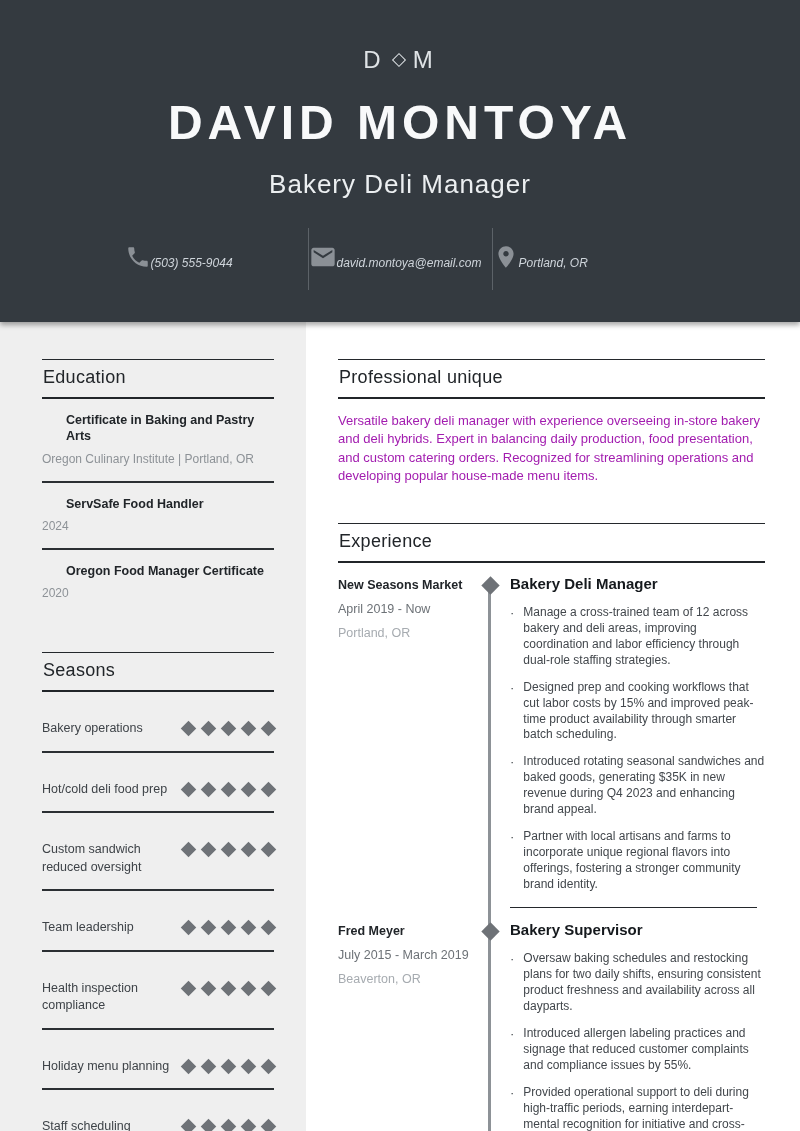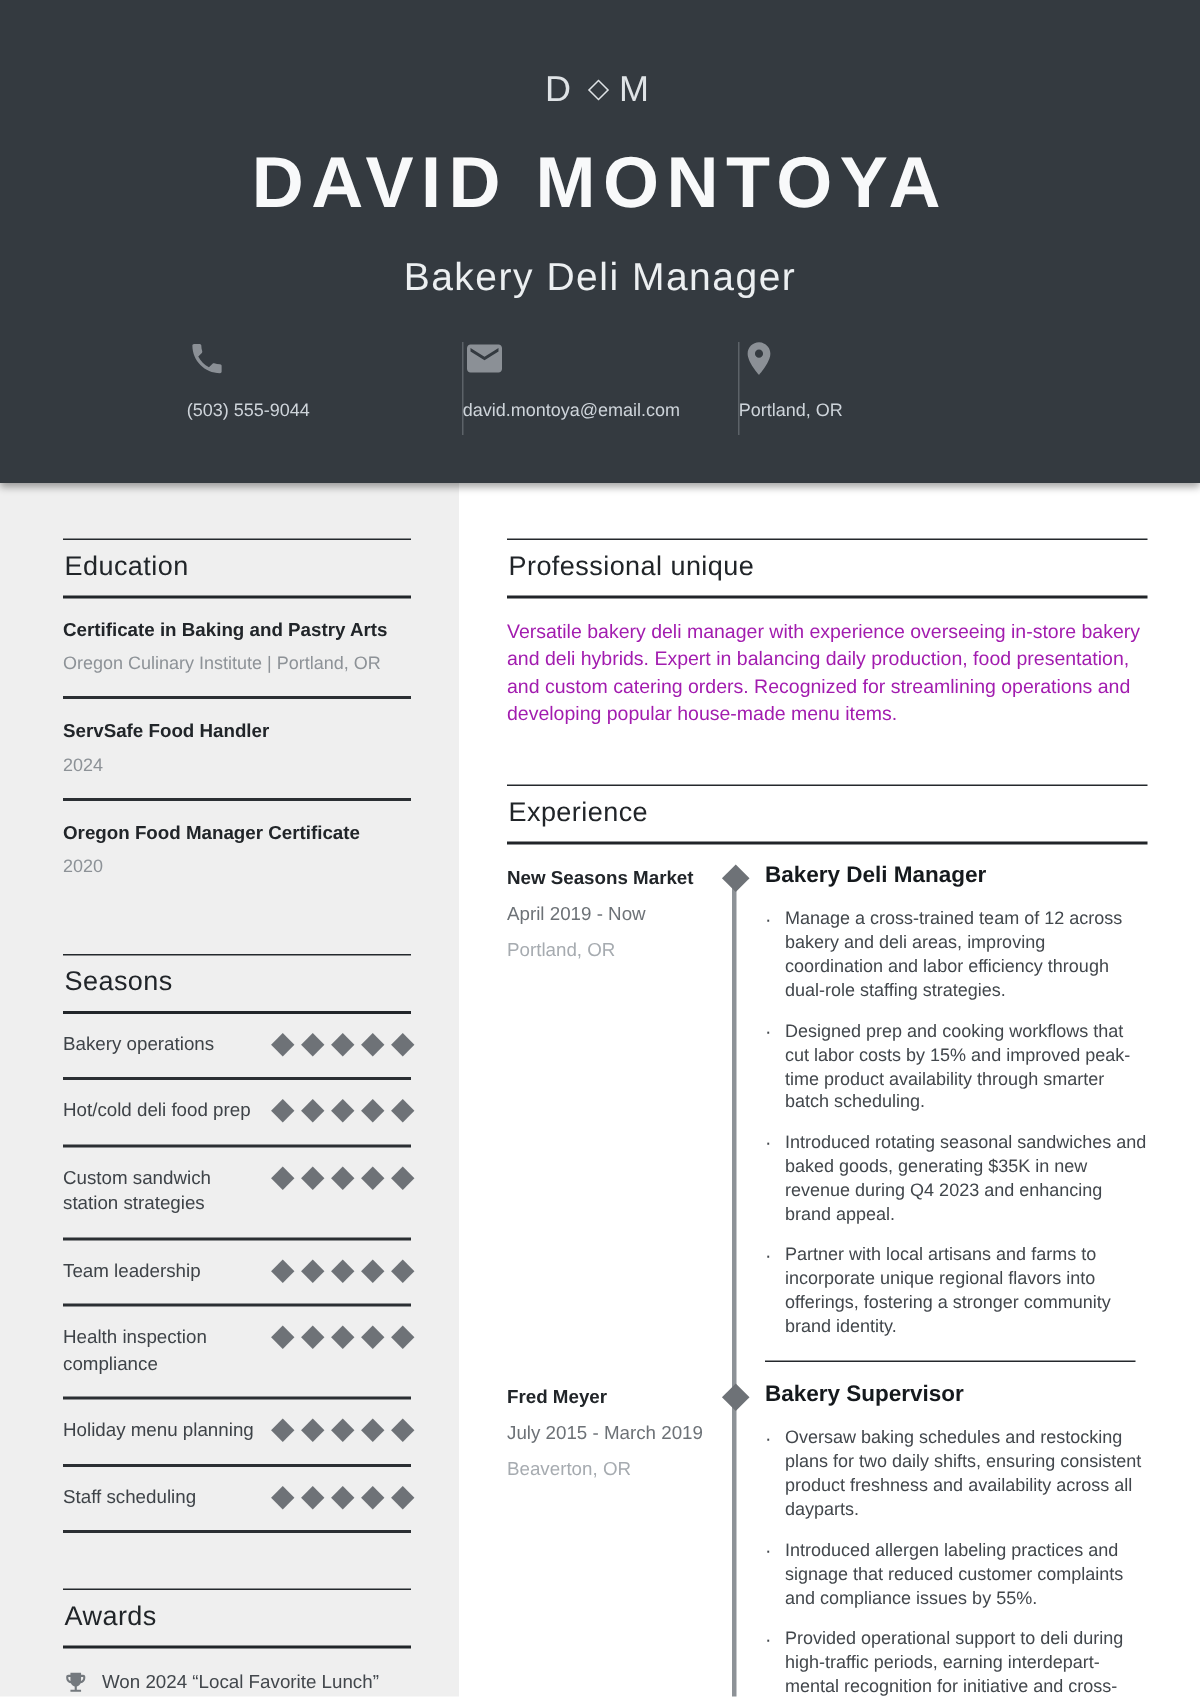--- a/index.html
+++ b/index.html
@@ -28,21 +28,21 @@
     letter-spacing:5px; color:#f8f9fa;
   }
   .subtitle {
     margin-top:19px; font-size:26px; font-weight:400;
     letter-spacing:1px; color:#eceff1;
   }
   .contacts {
     position:absolute; top:224px; left:0; right:0;
     display:flex; justify-content:center; align-items:stretch;
   }
-  .contact { width:183px; display:flex; flex-direction:column; align-items:flex-start; }
+  .contact { width:183px; display:flex; flex-direction:row; align-items:center;font-style:italic; }
   .contact .cicon { height:30px; display:flex; align-items:center; }
   .contact .cicon svg { fill:#8b9096; }
   .contact .clabel { margin-top:12px; font-size:12px; color:#ced4da; }
   .vdivider { width:1px; background:#5c6268; margin-top:4px; height:62px; }
 
   
   .content { display:flex; min-height:809px; }
   .sidebar { width:306px; background:#efefef; padding:37px 32px 30px 42px; }
   .main { flex:1; background:#ffffff; padding:37px 35px 30px 32px; }
 
@@ -51,26 +51,26 @@
   .sec-top { border-top:1px solid #24282c; }
   .sec-title {
     font-size:18px; font-weight:500; color:#212529;
     padding:7px 0 9px 1px; letter-spacing:.3px;
   }
   .sec-rule { border-top:2px solid #212529; }
 
   
   .edu-item { padding:13px 0 15px; border-bottom:2px solid #2b2f33; }
   .edu-item:last-child { border-bottom:none; }
-  .edu-title { font-size:12.5px; font-weight:bold; color:#212529; line-height:1.3; }
+  .edu-title { font-size:12.5px; font-weight:bold; color:#212529; line-height:1.3;margin-left:24px; }
   .edu-sub { font-size:12px; color:#8d9297; margin-top:7px; }
 
   .skill-row {
     display:flex; justify-content:space-between; align-items:flex-start;
-    padding:12px 0 13px; border-bottom:2px solid #2b2f33;
+    padding:28px 0 13px; border-bottom:2px solid #2b2f33;
   }
   .skill-label { font-size:12.5px; color:#3e4348; line-height:1.4; max-width:128px; }
   .diamonds { display:flex; gap:9px; padding-top:3px; }
   .dm { width:11px; height:11px; background:#6e7277; transform:rotate(45deg); flex:none; }
 
   .award-item { display:flex; gap:9px; padding-top:13px; }
   .award-item .aicon { flex:none; padding-top:1px; }
   .award-item .aicon svg { fill:#74797e; }
   .award-text { font-size:12.5px; color:#42474c; line-height:1.5; }
 
@@ -182,21 +182,21 @@
         <span class="skill-label">Hot/cold deli food prep</span>
         <span class="diamonds">
             <span class="dm"></span>
             <span class="dm"></span>
             <span class="dm"></span>
             <span class="dm"></span>
             <span class="dm"></span>
           </span>
       </div>
       <div class="skill-row">
-        <span class="skill-label">Custom sandwich station strategies</span>
+        <span class="skill-label">Custom sandwich reduced oversight</span>
         <span class="diamonds">
             <span class="dm"></span>
             <span class="dm"></span>
             <span class="dm"></span>
             <span class="dm"></span>
             <span class="dm"></span>
           </span>
       </div>
       <div class="skill-row">
         <span class="skill-label">Team leadership</span>

